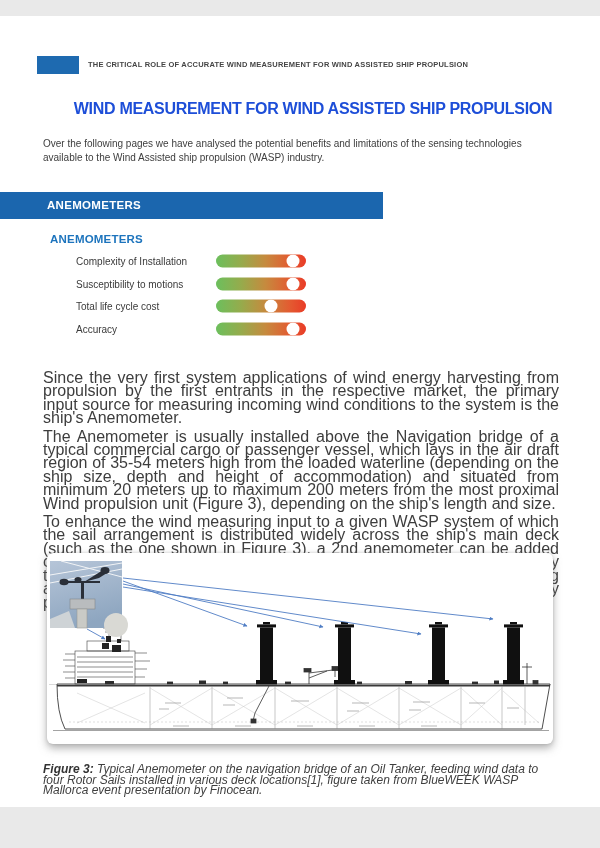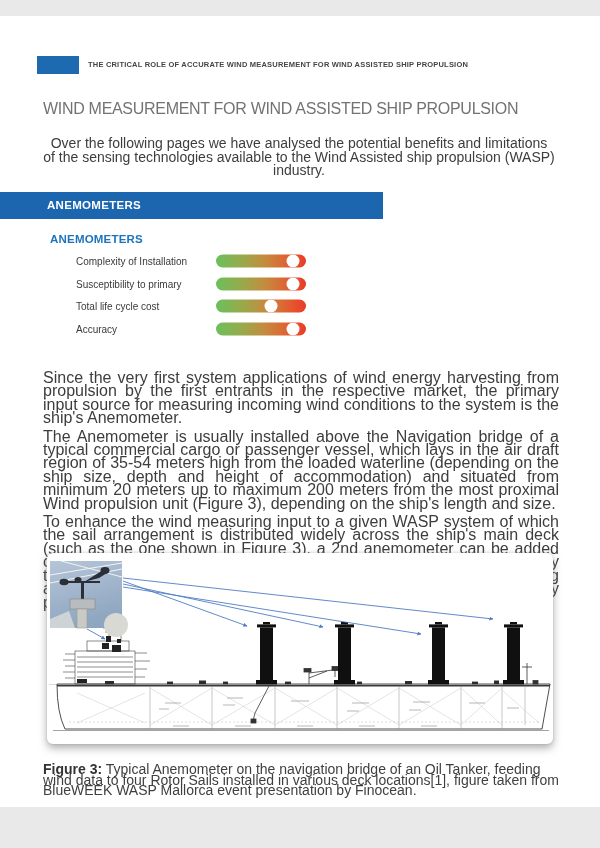--- a/index.html
+++ b/index.html
@@ -2,23 +2,23 @@
 <html><head>
 <meta charset="utf-8">
 <style>
   html,body{margin:0;padding:0;background:#e9e9e9;}
   .page{position:relative;width:600px;height:791px;background:#ffffff;overflow:hidden;
         font-family:"Liberation Sans",sans-serif;color:#3d3d3d;margin:16px auto;}
   
   .hdr-mark{position:absolute;left:37px;top:40px;width:42px;height:18px;background:#1e6ab0;}
   .kicker{position:absolute;left:88px;top:40px;height:18px;line-height:18px;
           font-size:7.5px;font-weight:700;color:#454545;letter-spacing:.2px;white-space:nowrap;}
-  .title{position:absolute;left:43px;top:84px;width:540px;font-size:16px;font-weight:400;
-         color:#737373;letter-spacing:-.3px;white-space:nowrap;}
-  .intro{position:absolute;left:43px;top:121px;width:512px;font-size:14px;line-height:13.5px;color:#3d3d3d;text-align:center;}
+  .title{position:absolute;left:43px;top:84px;width:540px;font-size:16px;font-weight:700;
+         color:#1d4ed8;letter-spacing:-.3px;white-space:nowrap;text-align:center;}
+  .intro{position:absolute;left:43px;top:121px;width:512px;font-size:10px;line-height:13.5px;color:#3d3d3d;}
   
   .banner{position:absolute;left:0;top:176px;width:383px;height:27px;background:#1b66ae;}
   .banner-label{position:absolute;left:47px;top:0;height:27px;line-height:27px;color:#ffffff;
                 font-weight:700;font-size:11.5px;letter-spacing:.3px;}
   
   .panel-heading{position:absolute;left:50px;top:217px;font-size:11.5px;font-weight:700;color:#1d74bd;letter-spacing:.2px;}
   .ratings{position:absolute;left:0;top:234px;width:600px;padding-left:24px;}
   .rating-row{position:relative;height:22.5px;}
   .rating-label{position:absolute;left:52px;top:50%;transform:translateY(-50%);font-size:10px;color:#3a3a3a;}
   .rating-bar{position:absolute;left:192px;top:50%;transform:translateY(-50%);width:90px;height:13px;
@@ -27,21 +27,21 @@
   .rating-handle{position:absolute;top:0;width:13px;height:13px;border-radius:50%;background:#ffffff;
                  transform:translateX(-50%);}
   
   .bodytext{position:absolute;left:43px;top:355px;width:516px;font-size:16px;line-height:13.4px;
             text-align:justify;color:#3d3d3d;}
   .bodytext p{margin:0 0 5px 0;}
   
   .figure-card{position:absolute;left:47px;top:537px;width:506px;height:191px;background:#ffffff;
                border-radius:6px;box-shadow:0 4px 8px rgba(110,110,110,.55),0 0 3px rgba(150,150,150,.35);}
   .figure-card svg{display:block;border-radius:6px;}
-  .caption{position:absolute;left:43px;top:748px;width:518px;font-size:14px;line-height:10.5px;color:#3f3f3f;}
+  .caption{position:absolute;left:43px;top:748px;width:518px;font-size:12px;line-height:10.5px;color:#3f3f3f;font-style:italic;}
   .caption b{color:#333333;}
   
   .footer-bar-left{position:absolute;left:0;top:808px;width:552px;height:8px;background:#1b66ae;}
   .footer-bar-right{position:absolute;left:577px;top:808px;width:23px;height:8px;background:#1b66ae;}
   .page-num{position:absolute;left:553px;top:805px;width:24px;text-align:center;
             font-size:8.5px;font-weight:700;color:#3a3a3a;}
 </style>
 </head>
 <body>
 
@@ -61,21 +61,21 @@
   <div class="panel-heading">ANEMOMETERS</div>
 
   <div class="ratings">
     <div class="rating-row">
       <span class="rating-label">Complexity of Installation</span>
       <span class="rating-bar">
           <span class="rating-handle" style="left: 85%;"></span>
         </span>
     </div>
     <div class="rating-row">
-      <span class="rating-label">Susceptibility to primary</span>
+      <span class="rating-label">Susceptibility to motions</span>
       <span class="rating-bar">
           <span class="rating-handle" style="left: 85%;"></span>
         </span>
     </div>
     <div class="rating-row">
       <span class="rating-label">Total life cycle cost</span>
       <span class="rating-bar">
           <span class="rating-handle" style="left: 61%;"></span>
         </span>
     </div>

